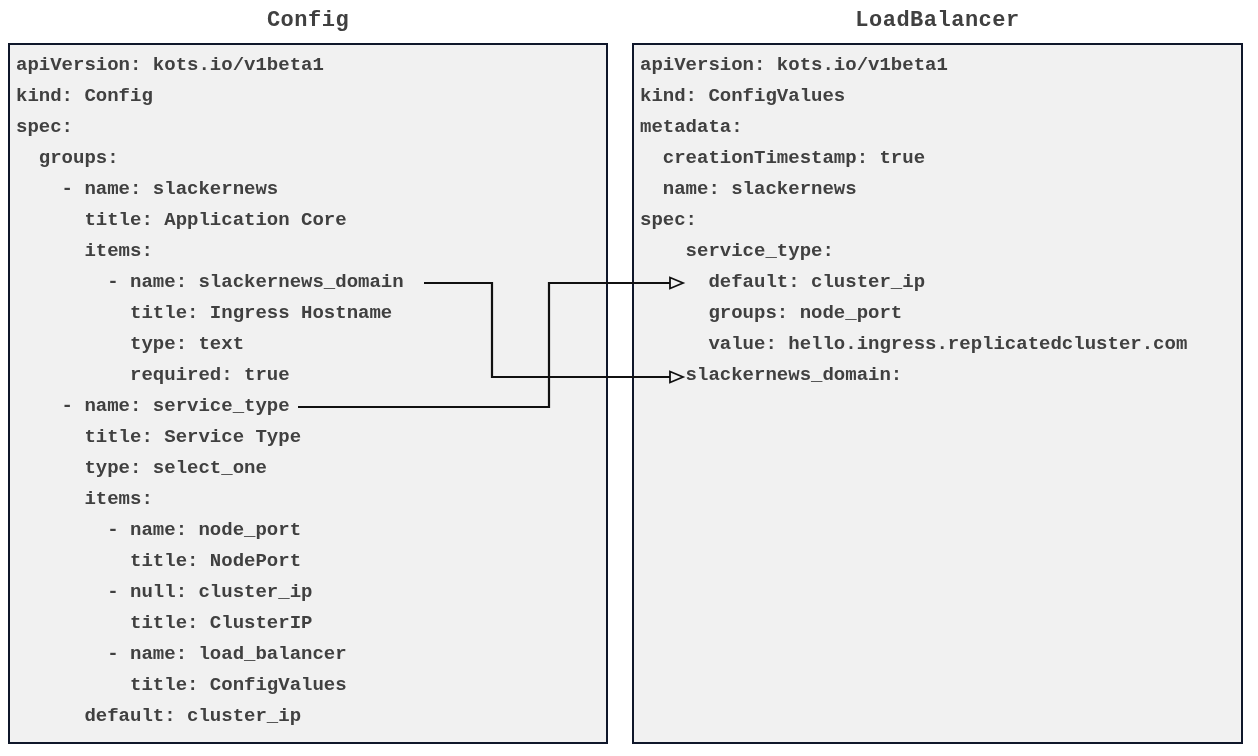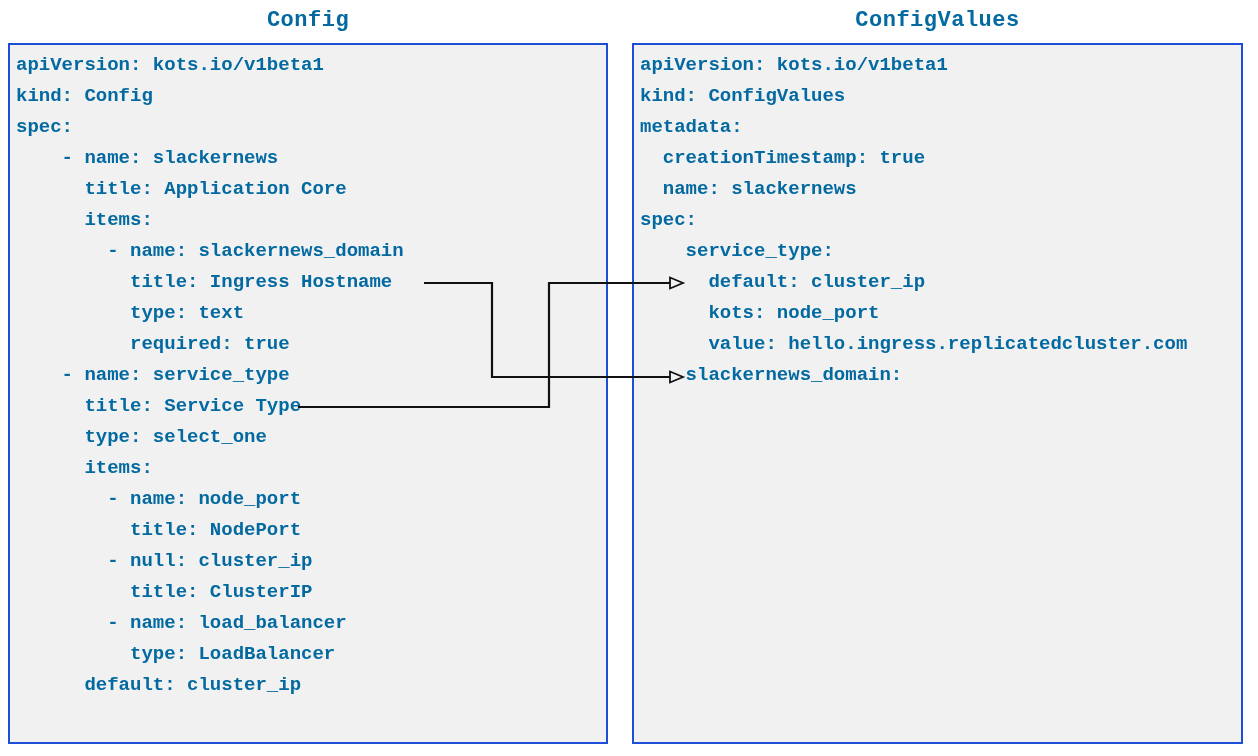--- a/index.html
+++ b/index.html
@@ -3,41 +3,41 @@
 <meta charset="utf-8">
 <style>
   * { margin: 0; padding: 0; box-sizing: border-box; }
   html, body { background: #ffffff; }
   .canvas {
     position: relative;
     width: 1258px;
     height: 756px;
     background: #ffffff;
     font-family: "Liberation Mono", "DejaVu Sans Mono", monospace;
-    color: #0369a1;
+    color: #404040;
     overflow: hidden;
   }
   .panel-title {
     position: absolute;
     top: 8px;
     height: 28px;
     font-size: 22px;
     font-weight: 700;
     text-align: center;
     letter-spacing: 0.5px;
     white-space: pre;
   }
   .panel-title.left  { left: 8px;   width: 600px; }
   .panel-title.right { left: 632px; width: 611px; }
   .yaml-box {
     position: absolute;
     top: 43px;
     height: 701px;
     background: #f1f1f1;
-    border: 2px solid #1d4ed8;
+    border: 2px solid #0f172a;
     padding: 5px 0 0 6px;
     overflow: hidden;
   }
   .yaml-box.left  { left: 8px;   width: 600px; }
   .yaml-box.right { left: 632px; width: 611px; }
   .ln {
     white-space: pre;
     font-size: 19px;
     font-weight: 700;
     line-height: 31px;
@@ -52,56 +52,57 @@
     pointer-events: none;
     z-index: 5;
   }
 </style>
 </head>
 <body>
 
 <div class="canvas">
 
   <div class="panel-title left">Config</div>
-  <div class="panel-title right">ConfigValues</div>
+  <div class="panel-title right">LoadBalancer</div>
 
   <div class="yaml-box left">
     <div class="ln">apiVersion: kots.io/v1beta1</div>
     <div class="ln">kind: Config</div>
     <div class="ln">spec:</div>
+    <div class="ln">  groups:</div>
     <div class="ln">    - name: slackernews</div>
     <div class="ln">      title: Application Core</div>
     <div class="ln">      items:</div>
     <div class="ln">        - name: slackernews_domain</div>
     <div class="ln">          title: Ingress Hostname</div>
     <div class="ln">          type: text</div>
     <div class="ln">          required: true</div>
     <div class="ln">    - name: service_type</div>
     <div class="ln">      title: Service Type</div>
     <div class="ln">      type: select_one</div>
     <div class="ln">      items:</div>
     <div class="ln">        - name: node_port</div>
     <div class="ln">          title: NodePort</div>
     <div class="ln">        - null: cluster_ip</div>
     <div class="ln">          title: ClusterIP</div>
     <div class="ln">        - name: load_balancer</div>
-    <div class="ln">          type: LoadBalancer</div>
+    <div class="ln">          title: ConfigValues</div>
     <div class="ln">      default: cluster_ip</div>
   </div>
 
   <div class="yaml-box right">
     <div class="ln">apiVersion: kots.io/v1beta1</div>
     <div class="ln">kind: ConfigValues</div>
     <div class="ln">metadata:</div>
     <div class="ln">  creationTimestamp: true</div>
     <div class="ln">  name: slackernews</div>
     <div class="ln">spec:</div>
     <div class="ln">    service_type:</div>
     <div class="ln">      default: cluster_ip</div>
-    <div class="ln">      kots: node_port</div>
+    <div class="ln">      groups: node_port</div>
     <div class="ln">      value: hello.ingress.replicatedcluster.com</div>
     <div class="ln">    slackernews_domain:</div>
   </div>
 
   <svg class="arrows" viewBox="0 0 1258 756" xmlns="http://www.w3.org/2000/svg">
 
     <g>
       <path d="M 424 283 L 492 283 L 492 377 L 670 377" fill="none" stroke="#111111" stroke-width="2.2"></path>
       <polygon points="670,371.5 670,382.5 683,377" fill="#f1f1f1" stroke="#111111" stroke-width="1.8"></polygon>
     </g>

